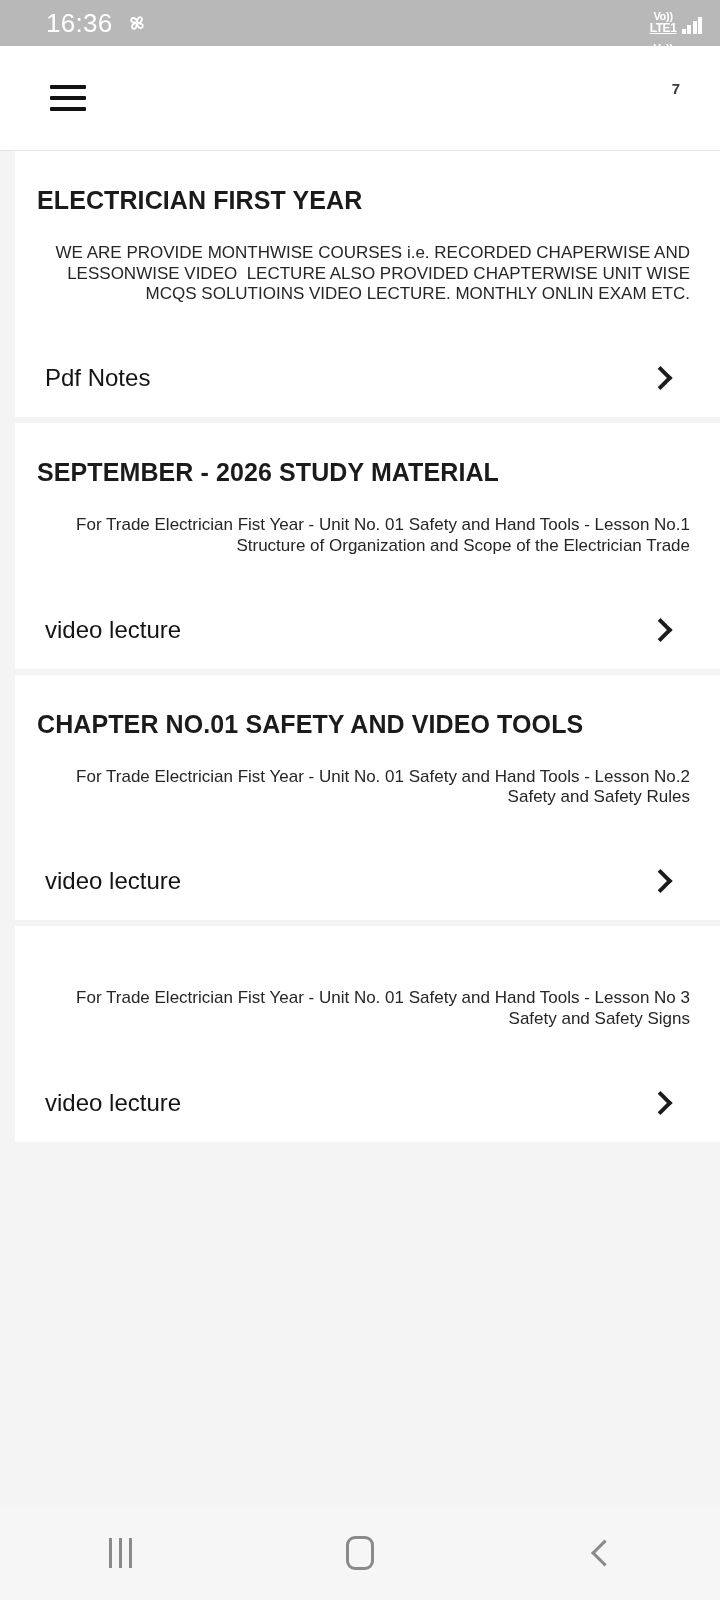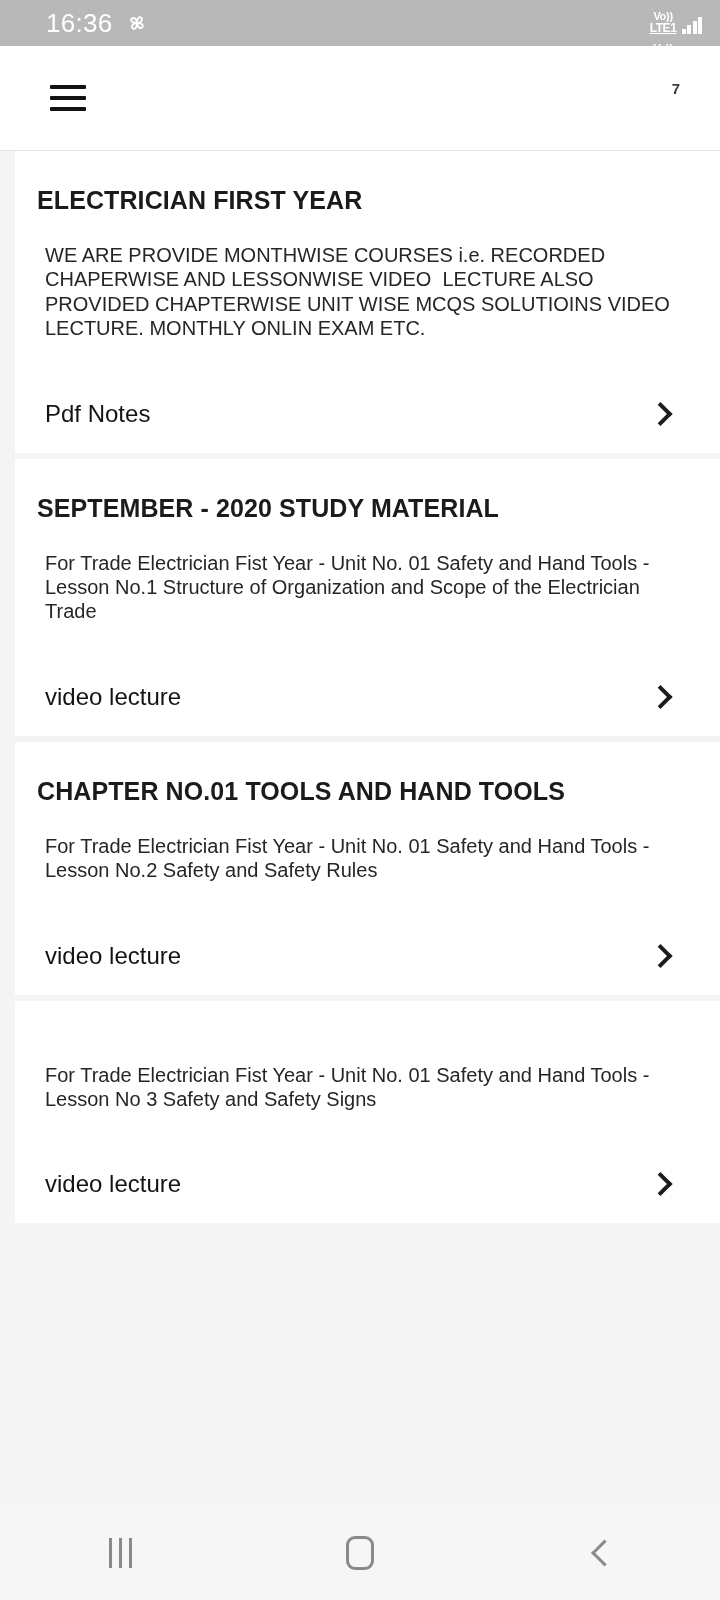--- a/index.html
+++ b/index.html
@@ -86,26 +86,27 @@
     margin-left: 15px;
   }
   .card-title {
     font-size: 25px;
     font-weight: bold;
     color: #1b1b1b;
     letter-spacing: 0.1px;
     line-height: 1.2;
   }
   .card-desc {
-    font-size: 20px;
+    font-size: 17px;
     color: #262626;
     line-height: 1.22;
     padding: 0 8px;
     margin-top: 28px;
     white-space: pre-wrap;
+    text-align: right;
   }
   .card-action {
     display: flex;
     align-items: center;
     justify-content: space-between;
     padding: 0 8px 0 8px;
     margin-top: 34px;
     height: 78px;
     cursor: pointer;
   }
@@ -229,30 +230,30 @@
     <div class="card">
       <div class="card-title">ELECTRICIAN FIRST YEAR</div>
       <div class="card-desc">WE ARE PROVIDE MONTHWISE COURSES i.e. RECORDED CHAPERWISE AND LESSONWISE VIDEO  LECTURE ALSO PROVIDED CHAPTERWISE UNIT WISE MCQS SOLUTIOINS VIDEO LECTURE. MONTHLY ONLIN EXAM ETC.</div>
       <div class="card-action">
         <span class="label">Pdf Notes</span>
         <span class="chev"></span>
       </div>
     </div>
 
     <div class="card">
-      <div class="card-title">SEPTEMBER - 2020 STUDY MATERIAL</div>
+      <div class="card-title">SEPTEMBER - 2026 STUDY MATERIAL</div>
       <div class="card-desc">For Trade Electrician Fist Year - Unit No. 01 Safety and Hand Tools - Lesson No.1 Structure of Organization and Scope of the Electrician Trade</div>
       <div class="card-action">
         <span class="label">video lecture</span>
         <span class="chev"></span>
       </div>
     </div>
 
     <div class="card">
-      <div class="card-title">CHAPTER NO.01 TOOLS AND HAND TOOLS</div>
+      <div class="card-title">CHAPTER NO.01 SAFETY AND VIDEO TOOLS</div>
       <div class="card-desc">For Trade Electrician Fist Year - Unit No. 01 Safety and Hand Tools - Lesson No.2 Safety and Safety Rules</div>
       <div class="card-action">
         <span class="label">video lecture</span>
         <span class="chev"></span>
       </div>
     </div>
 
     <div class="card">
       <div class="card-desc">For Trade Electrician Fist Year - Unit No. 01 Safety and Hand Tools - Lesson No 3 Safety and Safety Signs</div>
       <div class="card-action">

